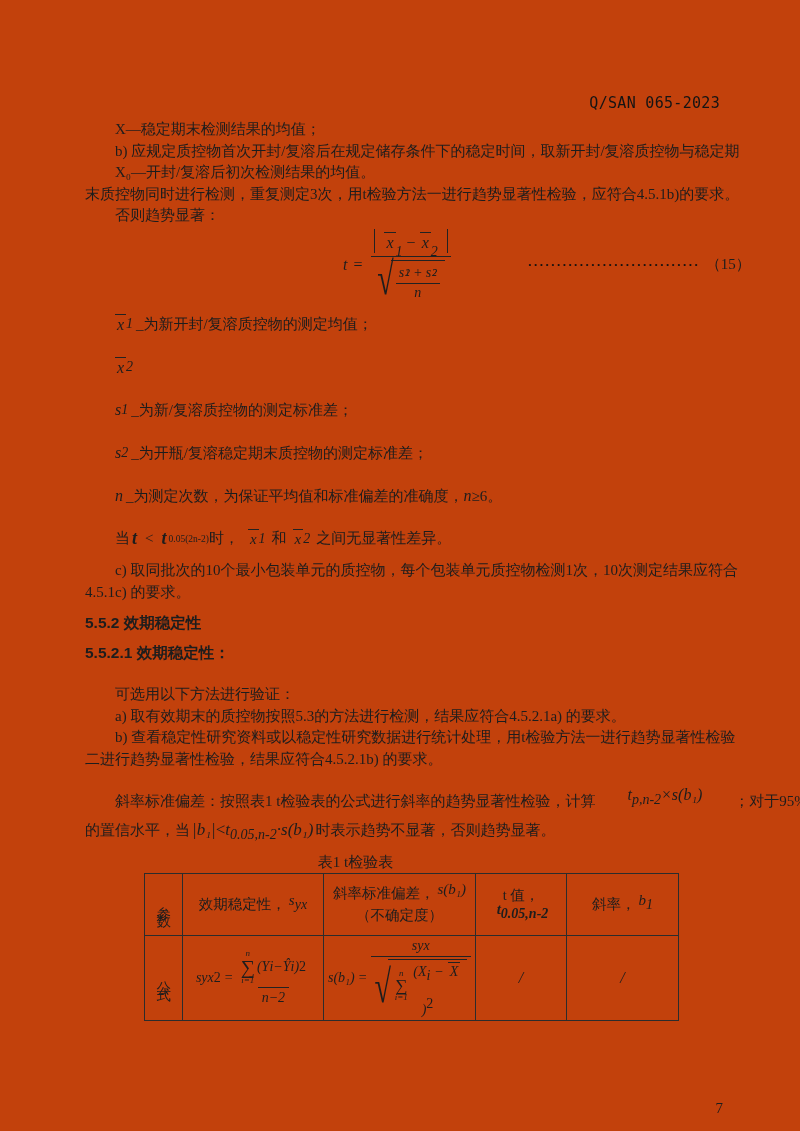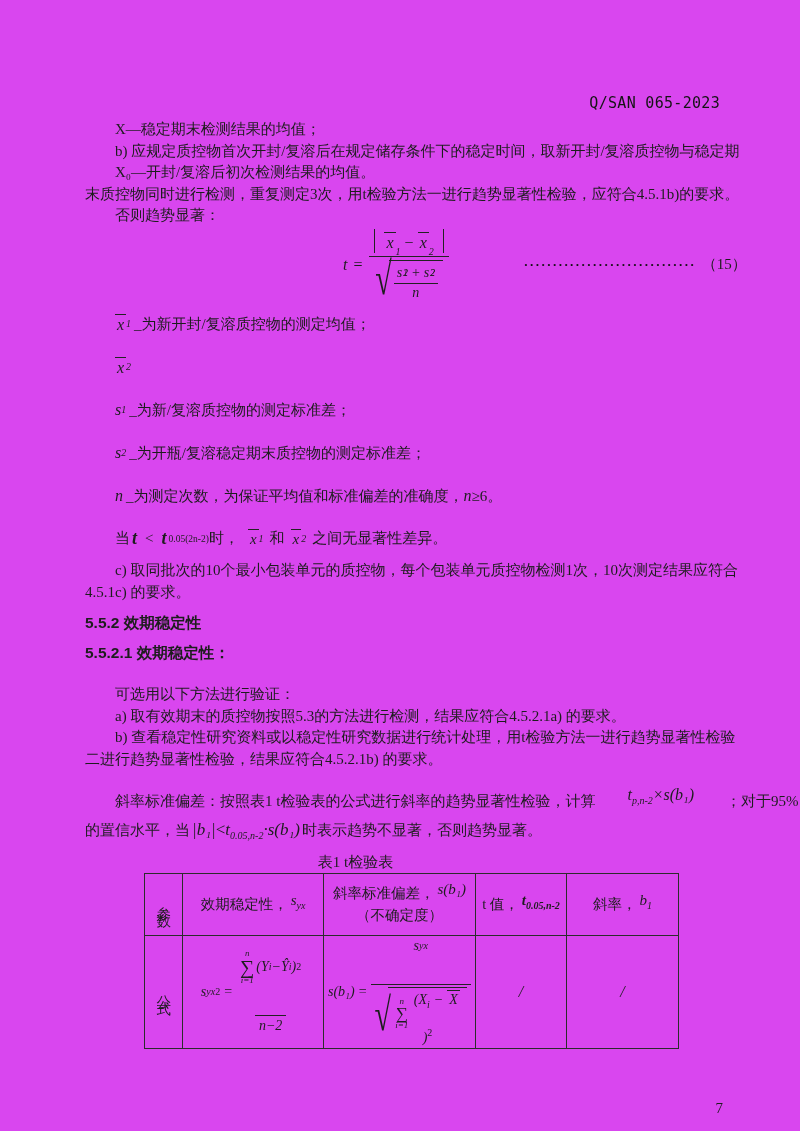--- a/index.html
+++ b/index.html
@@ -1,36 +1,36 @@
 <!DOCTYPE html>
 <html><head>
 <meta charset="utf-8">
 <style>
   * { box-sizing: border-box; }
   html,body { margin:0; padding:0; background:#ffffff; }
   .page {
     position: relative;
     width: 800px; height: 1131px;
-    background: #d946ef;
+    background: #c2410c;
     color: #1d1d1d;
     font-family: "Liberation Serif", "DejaVu Serif", serif;
     font-size: 15px;
     overflow: hidden;
   }
   .content { padding: 95px 80px 0 85px; }
   .header {
     text-align: right;
     font-family: "DejaVu Sans Mono", monospace;
     font-size: 15px; line-height: 17px;
     letter-spacing: 0.3px; color: #141414;
     margin-bottom: 7px;
   }
   .line { line-height: 21.6px; white-space: nowrap; }
   .ind { text-indent: 2em; }
-  sub, sup { font-size: 10px; line-height: 0; }
+  sub, sup { font-size: 14px; line-height: 0; }
   .v { font-style: italic; }
   .big { font-size: 16px; }
 
   
   .f15 { display: flex; align-items: center; height: 76px; }
   .f15core { display: inline-flex; align-items: center; margin-left: 258px; font-size: 16px; }
   .f15core .eq { margin: 0 6px; }
   .frac { display: inline-flex; flex-direction: column; align-items: center; vertical-align: middle; }
   .frac .fnum { display: inline-flex; align-items: flex-end; padding: 0 6px 3px; }
   .frac .fden { border-top: 1.4px solid #222; padding: 3px 6px 0; display: inline-flex; justify-content: center; }
@@ -86,21 +86,21 @@
   .hsym { font-style: italic; position: relative; top: -4px; margin-left: 3px; font-size: 15px; }
   .hsym-b { font-weight: bold; }
   .c3l2 { margin-top: 3px; }
   .feq { display: inline-flex; align-items: center; font-size: 14px; }
   .feq .eq { margin: 0 4px; }
   .sum { display: inline-flex; flex-direction: column; align-items: center; line-height: 1; margin-right: 2px; }
   .sum .slim { font-size: 9px; font-style: italic; }
   .sum .ssym { font-size: 20px; line-height: 0.9; font-style: normal; }
   .sum-sm .ssym { font-size: 17px; }
   .slash { font-size: 16px; font-style: italic; }
-  .fden2 { border-top: 1.2px solid #222; padding: 2px 4px 0; display: inline-flex; justify-content: center; margin-top: 28px; }
+  .fden2 { border-top: 1.2px solid #222; padding: 2px 4px 0; display: inline-flex; justify-content: center; }
   .fnum2 { display: inline-flex; align-items: center; padding: 0 4px 2px; }
 
   
   .pagenum { position: absolute; top: 1100px; right: 77px; font-size: 15px; }
 </style>
 </head>
 <body>
 
 <div class="page">
   <div class="content">

